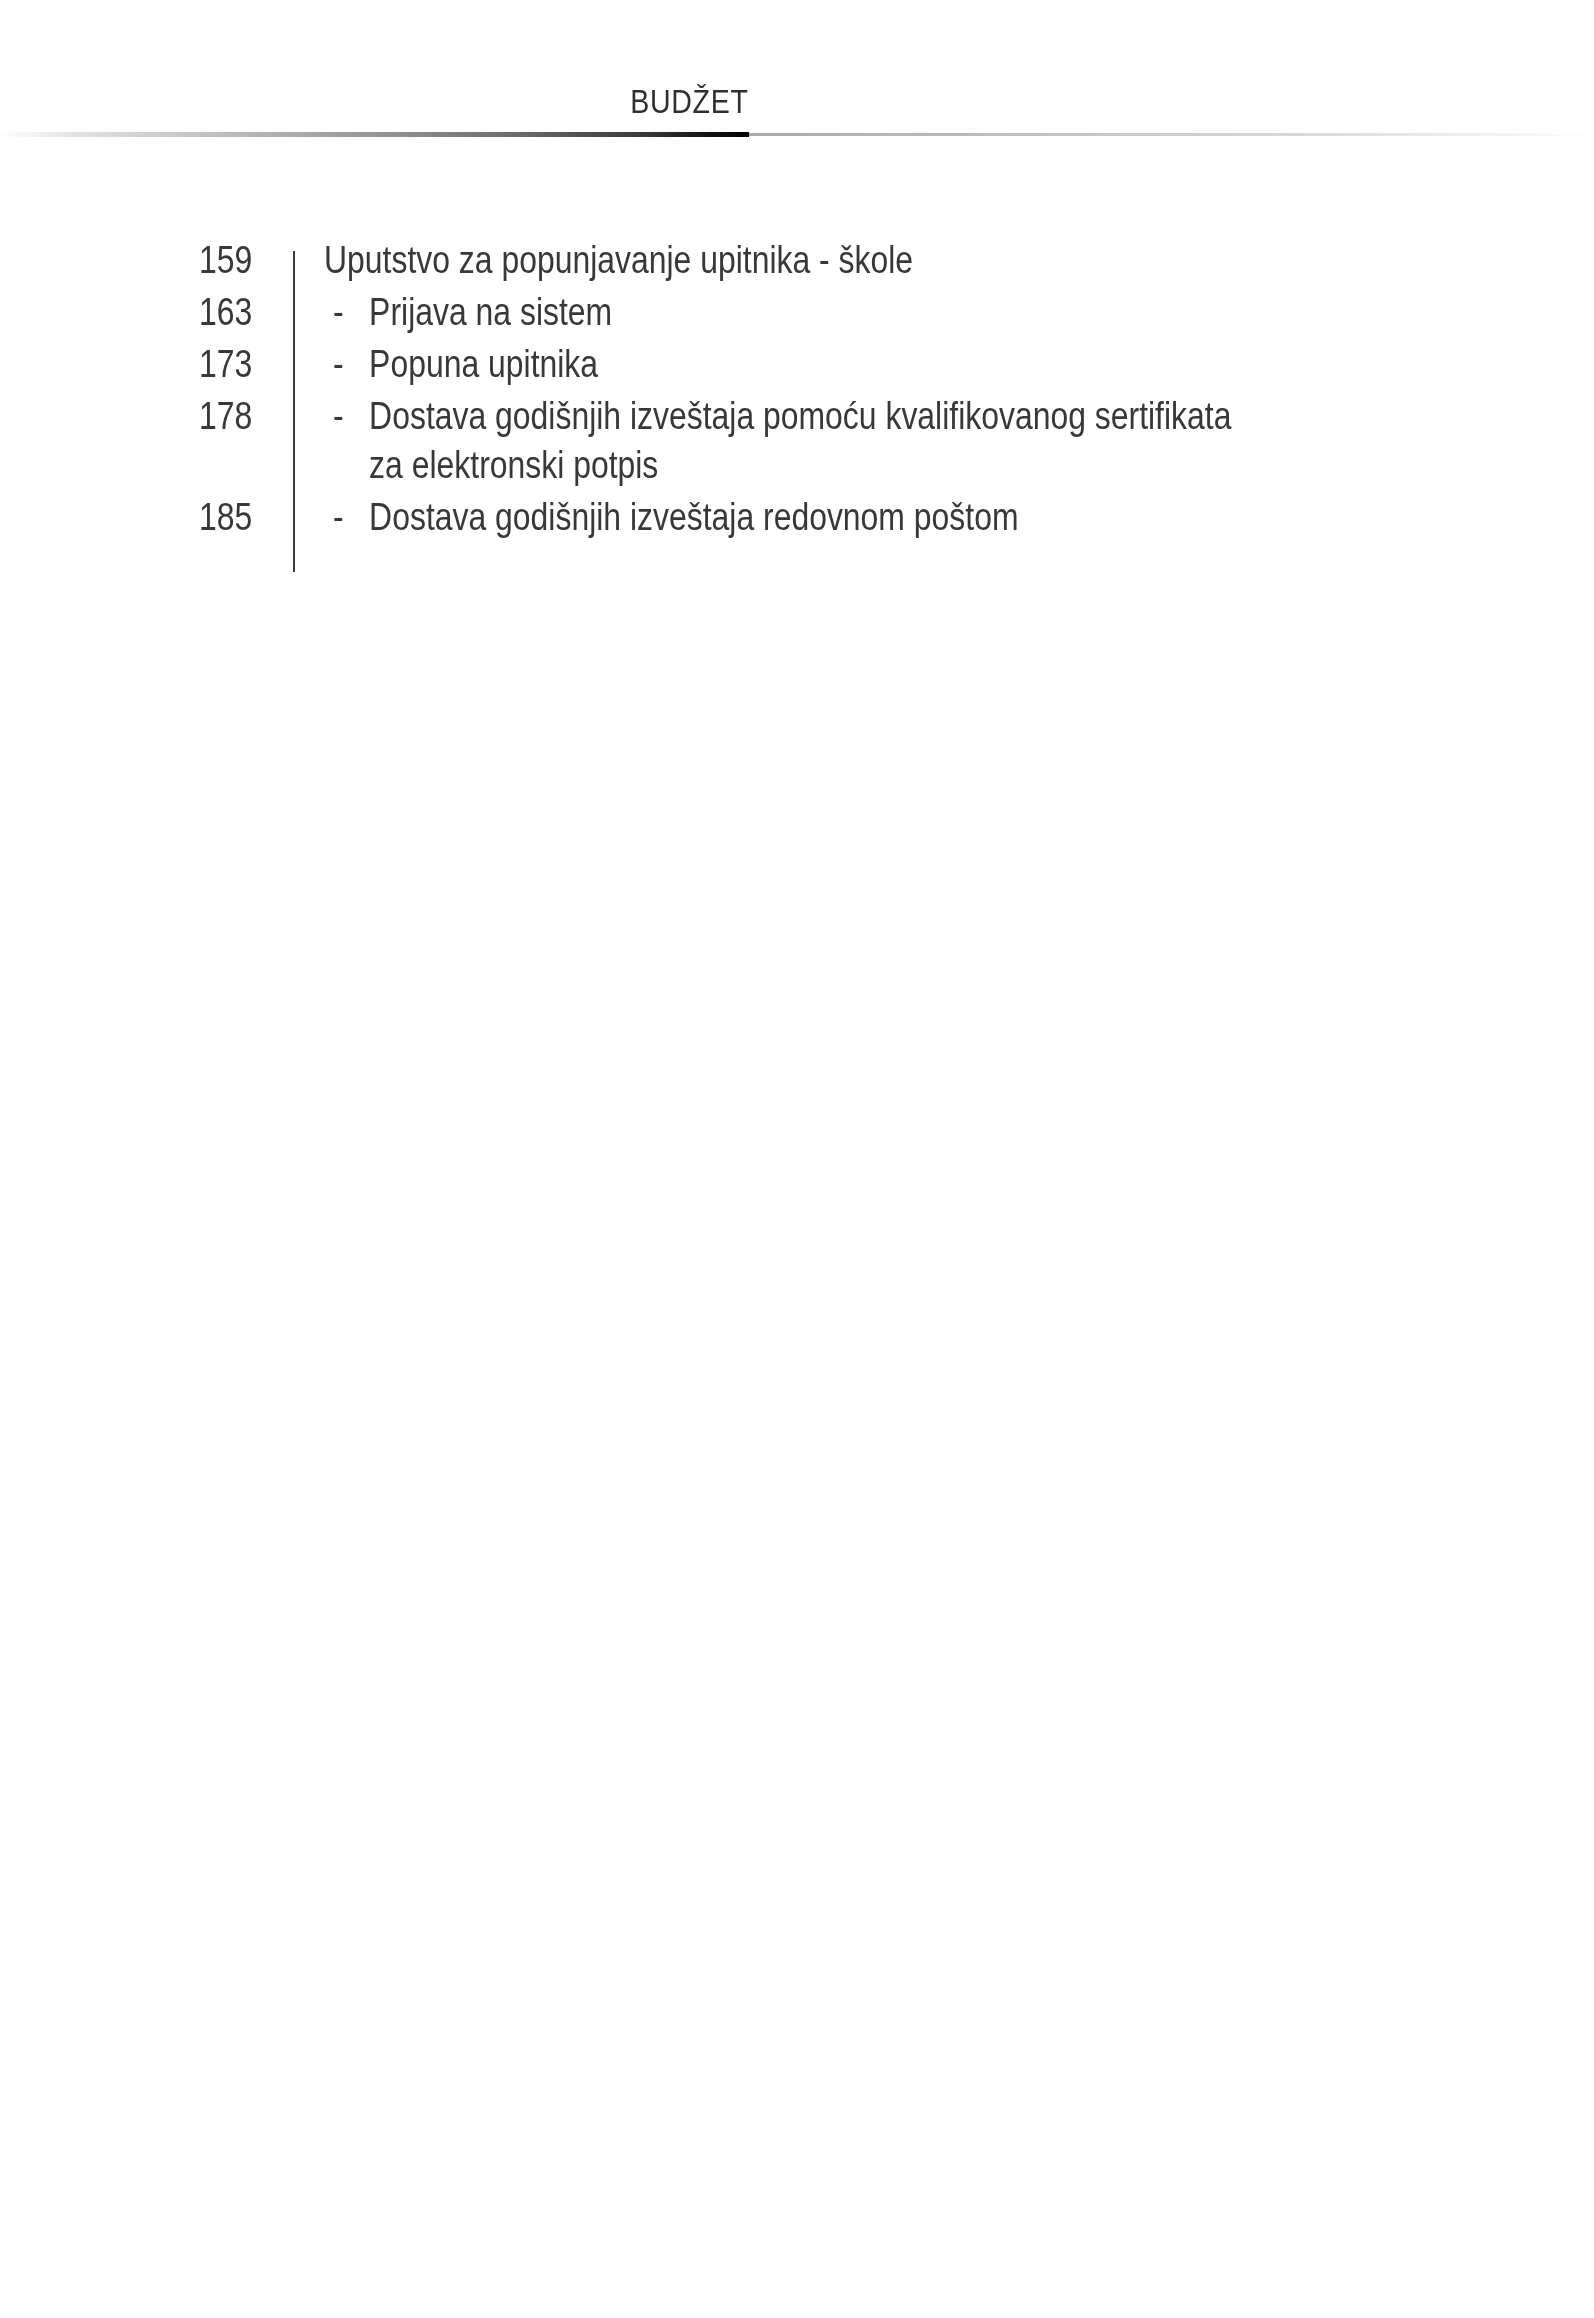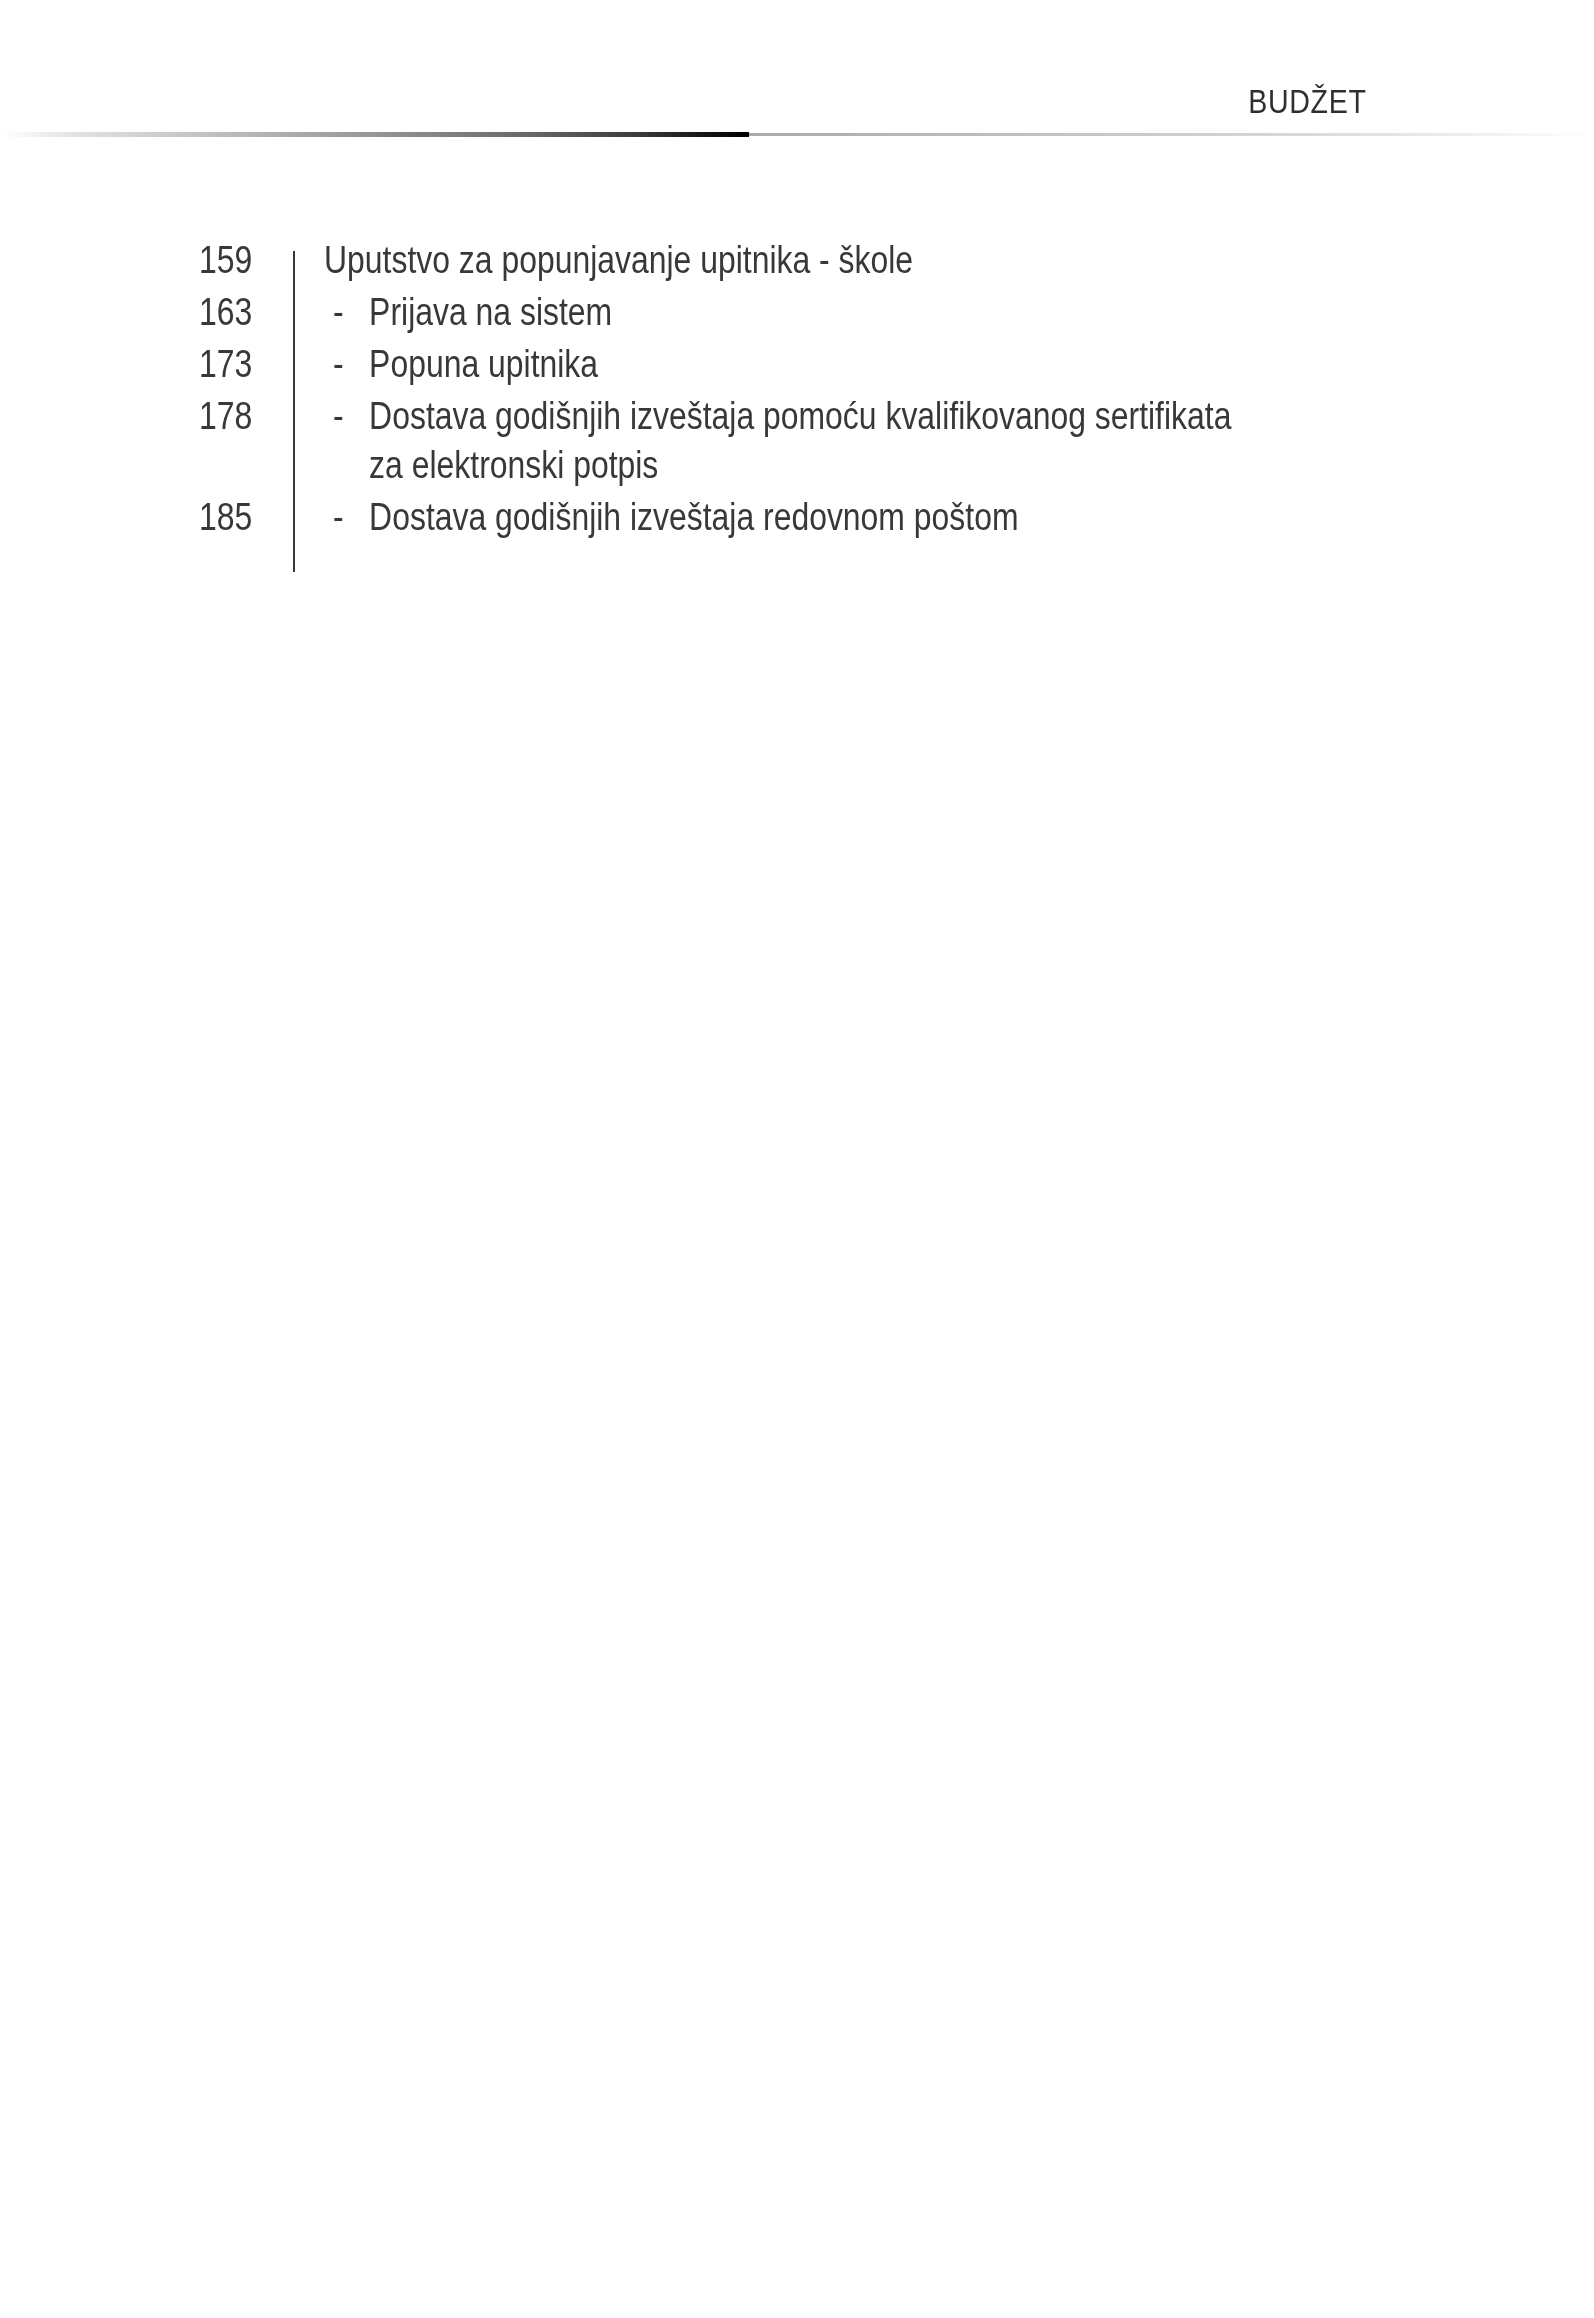--- a/index.html
+++ b/index.html
@@ -15,21 +15,21 @@
     color: #383838;
     overflow: hidden;
   }
 
   
   .title-wrap {
     position: absolute;
     left: 0;
     top: 84px;
     width: 1378px;
-    text-align: right;
+    text-align: center;
   }
   .page-title {
     display: inline-block;
     font-size: 34px;
     line-height: 34px;
     letter-spacing: 0.8px;
     color: #2f2f2f;
     transform: scaleX(0.84);
     transform-origin: center top;
     white-space: nowrap;

